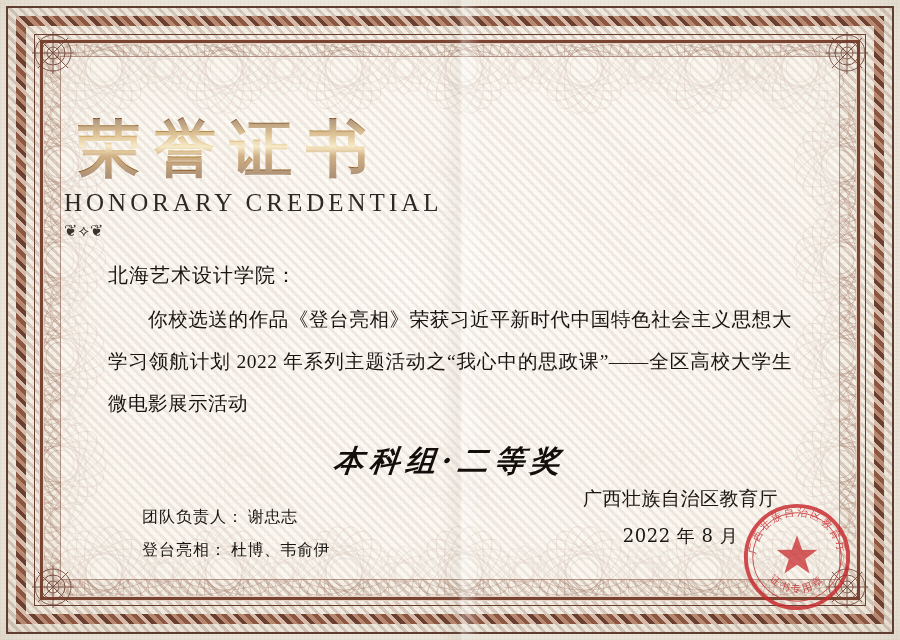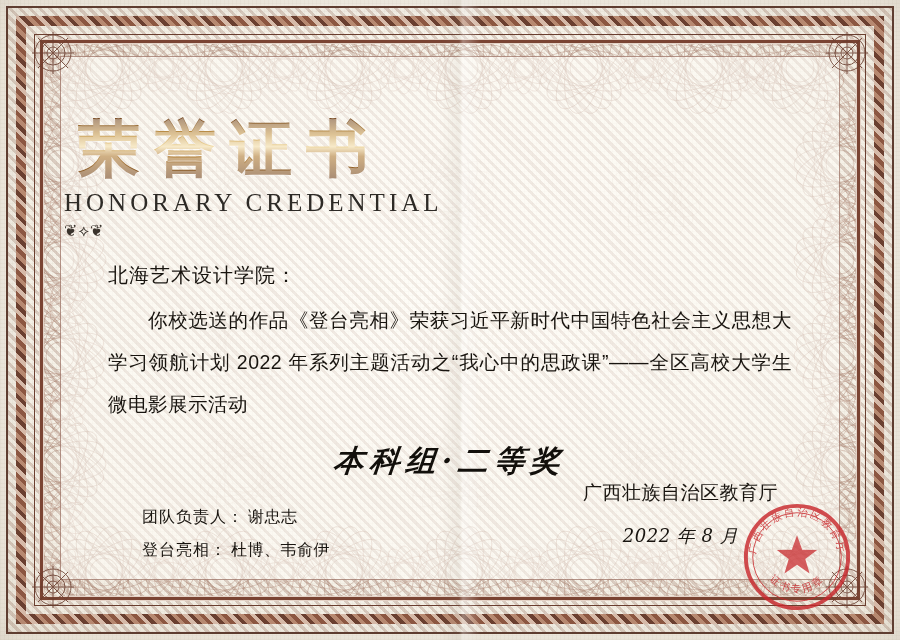--- a/index.html
+++ b/index.html
@@ -144,21 +144,21 @@
     box-sizing: border-box;
   }
   .salutation {
     font-family: "DejaVu Serif", "Liberation Serif", serif;
     font-size: 20px;
     color: #18140f;
     letter-spacing: 1px;
     margin-bottom: 10px;
   }
   .para {
-    font-family: Liberation Sans, sans-serif;
+    font-family: Liberation Serif, serif;
     font-size: 19.5px;
     line-height: 42px;
     color: #18140f;
     letter-spacing: 0.5px;
     text-align: justify;
     text-indent: 40px;
   }
   .award-line {
     margin-top: 16px;
     text-align: center;
@@ -189,21 +189,21 @@
 
   .issuer {
     position: absolute;
     right: 58px;
     bottom: 30px;
     text-align: center;
     font-family: "DejaVu Serif", "Liberation Serif", serif;
     color: #18140f;
   }
   .issuer-name { font-size: 19px; letter-spacing: 0.5px; }
-  .issuer-date { font-size: 18px; margin-top: 18px; letter-spacing: 0.5px; font-style: italic; }
+  .issuer-date { font-size: 18px; margin-top: 12px; letter-spacing: 0.5px; }
 
   
   .seal {
     position: absolute;
     right: 44px;
     bottom: 24px;
     width: 118px;
     height: 118px;
     z-index: 9;
     opacity: 0.82;

